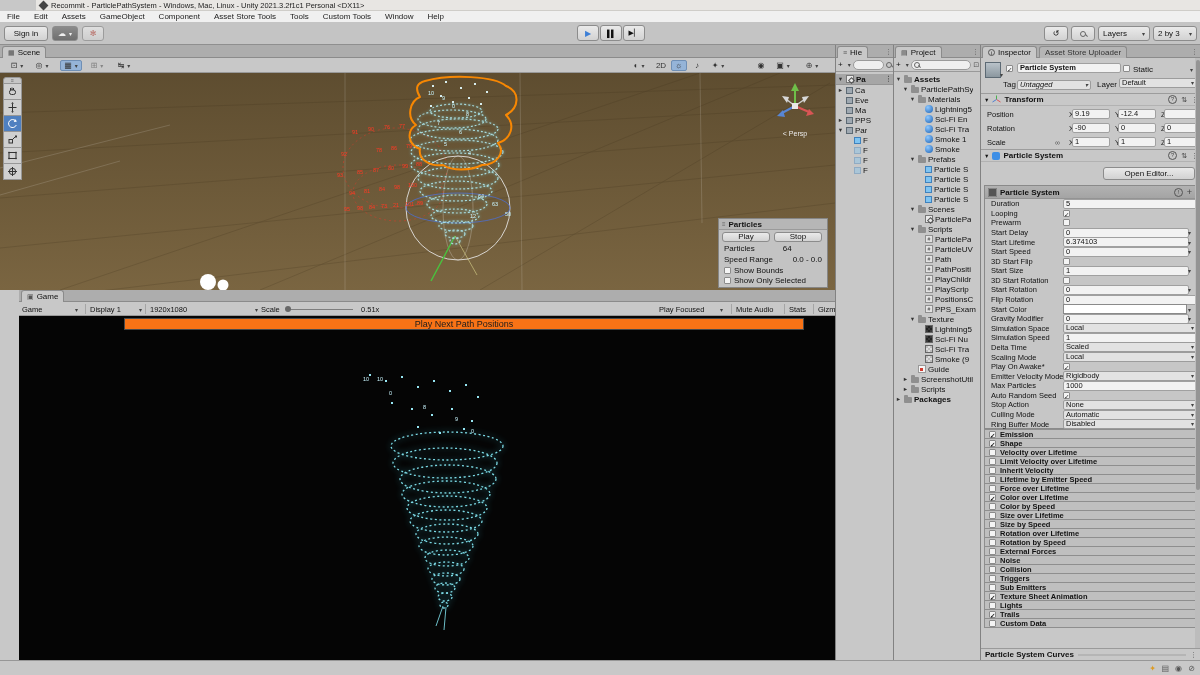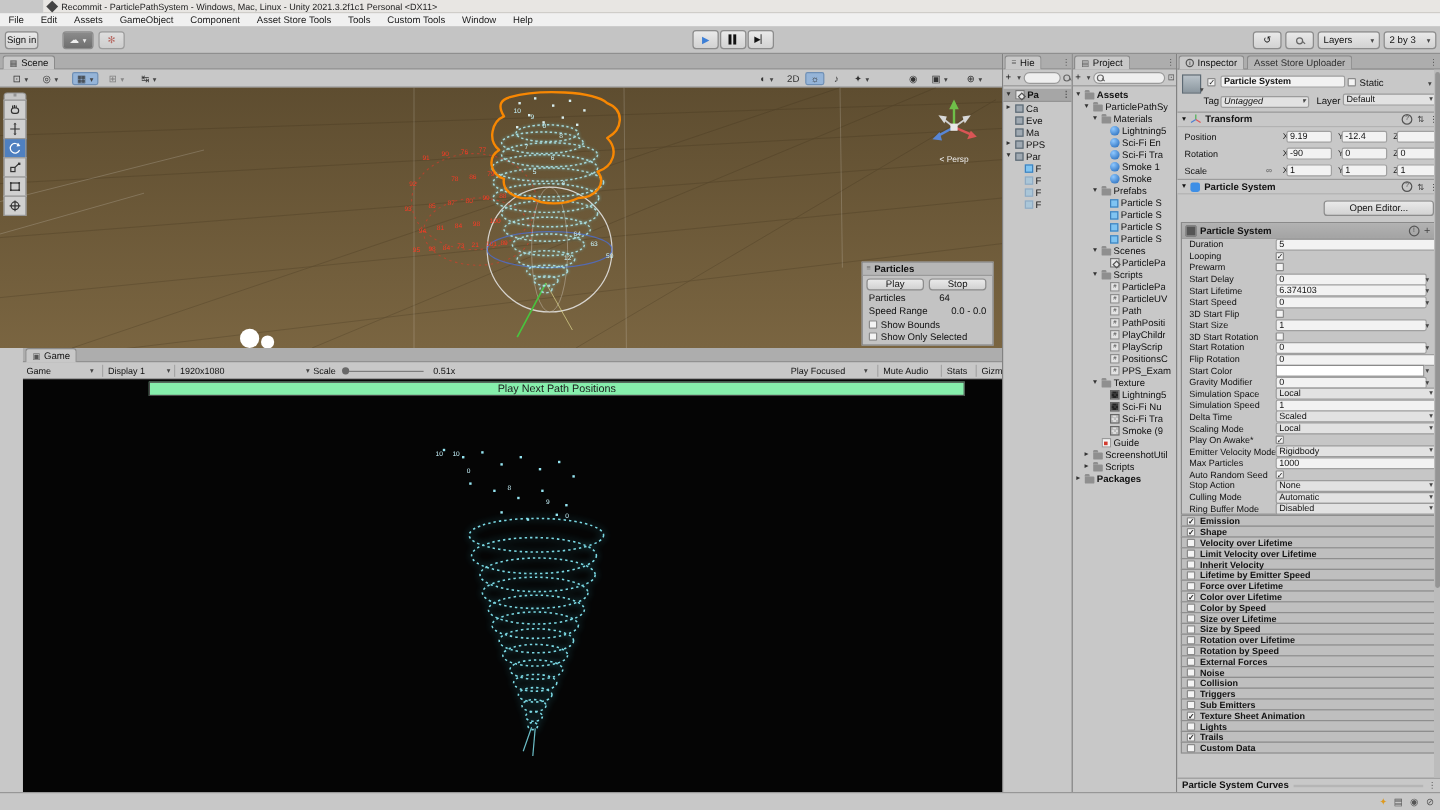--- a/index.html
+++ b/index.html
@@ -62,21 +62,21 @@
   .cbx{width:7px;height:7px;background:#f4f4f4;border:1px solid #8b8b8b;border-radius:1px;font-size:6.5px;line-height:7px;text-align:center;color:#222;display:inline-block;box-sizing:border-box;}
   .irow{display:flex;align-items:center;font-size:7.5px;position:relative;}
   .irow .plabel{position:absolute;left:6px;width:72px;overflow:hidden;white-space:nowrap;}
   .modrow{height:10px;display:flex;align-items:center;gap:4px;background:#bfbfbf;border:1px solid #8e8e8e;margin-top:-1px;font-size:7.5px;font-weight:bold;padding-left:4px;box-sizing:border-box;}
   .axlbl{font-size:7px;color:#222;margin:0 2px 0 4px;}
   
   .scene-vp{background:linear-gradient(#5e4d30,#7a6541);}
   .num{position:absolute;font-size:5.5px;line-height:6px;}
   .num.red{color:#ff3a24;}
   .num.cyan{color:#c9f6ff;}
-  .gbtn{flex:1;background:#86efac;border:1px solid #4a4a4a;display:flex;align-items:center;justify-content:center;
+  .gbtn{flex:1;background:#f97316;border:1px solid #4a4a4a;display:flex;align-items:center;justify-content:center;
         font-size:9px;color:#1c1c1c;box-sizing:border-box;}
   .tool{width:19px;height:17px;background:#d0d0d0;border:1px solid #979797;margin-top:-1px;display:flex;align-items:center;justify-content:center;box-sizing:border-box;}
   .tool.active{background:#4f80c0;}
   .tool svg{stroke:#333;fill:none;stroke-width:1;}
   .tool.active svg{stroke:#fff;}
   .sicon{display:flex;align-items:center;justify-content:center;height:11px;border-radius:2px;font-size:8px;color:#333;box-sizing:border-box;}
   .sicon.on{background:#95b4d8;border:1px solid #6f8fb5;}
   .statusbar{left:0;top:660px;width:1200px;height:15px;background:#c8c8c8;border-top:1px solid #979797;box-sizing:border-box;}
 </style>
 </head>
@@ -96,21 +96,21 @@
       <span class="menu-item">GameObject</span>
       <span class="menu-item">Component</span>
       <span class="menu-item">Asset Store Tools</span>
       <span class="menu-item">Tools</span>
       <span class="menu-item">Custom Tools</span>
       <span class="menu-item">Window</span>
       <span class="menu-item">Help</span>
     </div>
 
   <div class="abs main-toolbar">
-    <div class="abs tbtn" style="left:4px;top:4px;width:28px;height:15px;">
+    <div class="abs tbtn" style="left:4px;top:4px;width:44px;height:15px;">
         <span>Sign in</span>
       </div>
     <div class="abs tbtn dark" style="left:52px;top:4px;width:26px;height:15px;">
         <span>☁</span>
         <span class="ddarrow" style="color:#eee;">▾</span>
       </div>
     <div class="abs tbtn" style="left:82px;top:4px;width:22px;height:15px;opacity:.7;">
         <span style="color:#b2463c;">✻</span>
       </div>
     <div class="abs f" style="left:577px;top:3px;gap:1px;">

